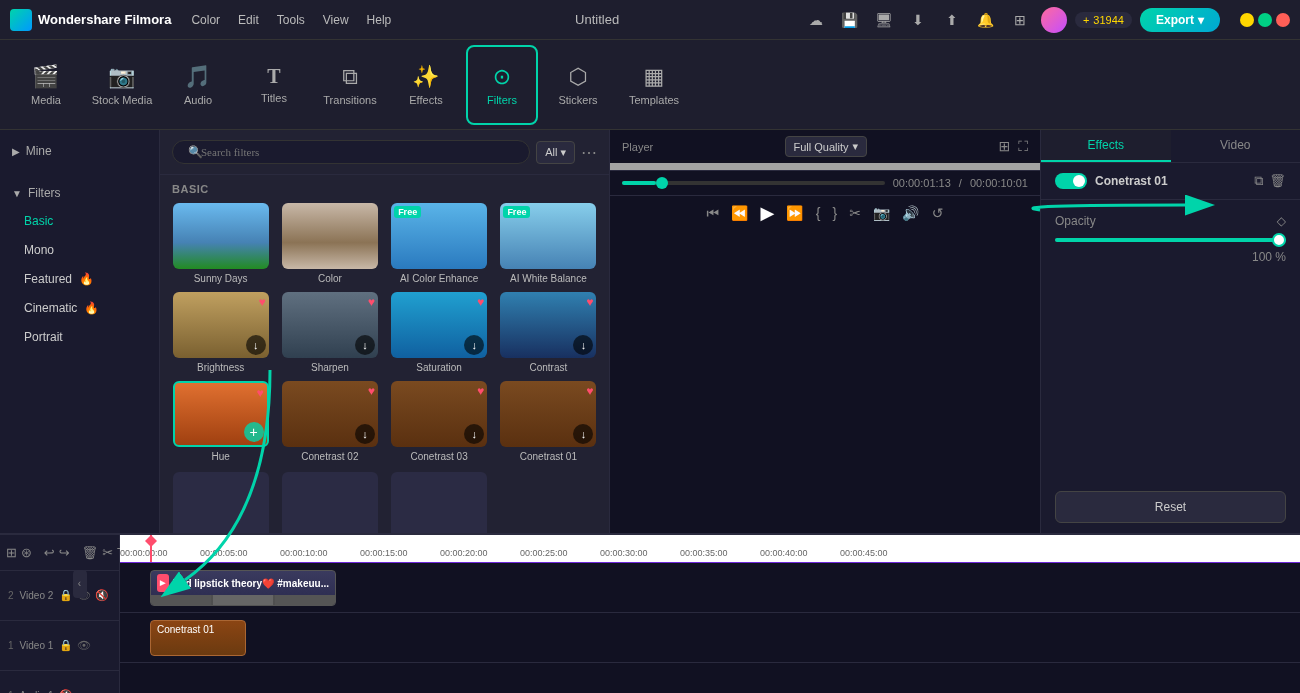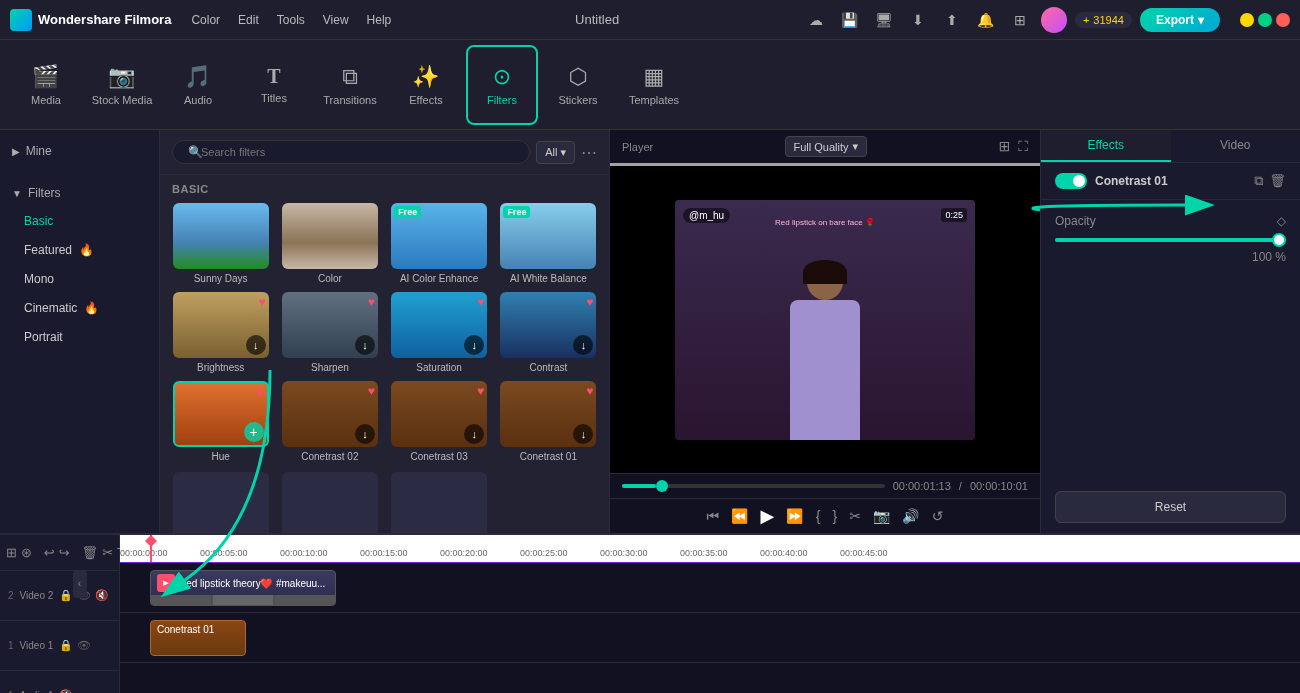--- a/index.html
+++ b/index.html
@@ -39,37 +39,37 @@
     .left-section { padding: 8px 0; }
     .left-section-header { display: flex; align-items: center; padding: 6px 12px; color: #aaa; font-size: 12px; cursor: pointer; }
     .left-section-header .chevron { margin-right: 6px; font-size: 10px; }
     .left-item { padding: 7px 16px; color: #ccc; cursor: pointer; font-size: 12px; border-radius: 4px; margin: 1px 8px; }
     .left-item.active { color: #00d4aa; }
     .left-item .fire { color: #ff6b35; margin-left: 4px; }
 
     
     #filter-panel { width: 450px; background: #222233; border-right: 1px solid #2a2a3e; overflow: hidden; }
     #filter-search { display: flex; align-items: center; padding: 10px 12px; gap: 6px; border-bottom: 1px solid #2a2a3e; }
-    #filter-search input { flex: 1; background: #1a1a2e; border: 1px solid #333; border-radius: 16px; padding: 5px 10px 5px 28px; color: #ccc; font-size: 11px; outline: none; }
+    #filter-search input { flex: 1; background: #1a1a2e; border: 1px solid #333; border-radius: 16px; padding: 5px 10px 5px 28px; color: #ccc; font-size: 11px; outline: none; font-family: Liberation Serif, serif; }
     #filter-search .search-icon { position: absolute; margin-left: 8px; color: #666; font-size: 12px; }
     #filter-search .filter-dropdown { background: #2a2a3e; border: 1px solid #444; border-radius: 4px; padding: 4px 8px; color: #ccc; font-size: 11px; cursor: pointer; }
     #filter-search .more-btn { color: #888; cursor: pointer; font-size: 16px; }
     .section-header { padding: 8px 12px; color: #888; font-size: 11px; font-weight: 600; letter-spacing: 0.5px; }
     .filter-grid { display: grid; grid-template-columns: repeat(4, 1fr); gap: 8px; padding: 0 10px 10px; }
     .filter-item { display: flex; flex-direction: column; align-items: center; gap: 4px; cursor: pointer; }
     .filter-thumb { width: 96px; height: 66px; border-radius: 6px; background: #333; overflow: hidden; position: relative; }
     .filter-thumb .free-badge { position: absolute; top: 3px; left: 3px; background: #00d4aa; border-radius: 3px; padding: 1px 4px; font-size: 9px; color: #fff; font-weight: 600; }
     .filter-thumb .add-btn { position: absolute; bottom: 3px; right: 3px; width: 20px; height: 20px; background: rgba(0,212,170,0.8); border-radius: 50%; display: flex; align-items: center; justify-content: center; font-size: 14px; color: #fff; }
     .filter-thumb .heart { position: absolute; top: 3px; right: 3px; color: #ff4d6d; font-size: 12px; }
     .filter-thumb .dl-btn { position: absolute; bottom: 3px; right: 3px; width: 20px; height: 20px; background: rgba(0,0,0,0.6); border-radius: 50%; display: flex; align-items: center; justify-content: center; font-size: 11px; color: #fff; }
     .filter-name { font-size: 10px; color: #bbb; text-align: center; }
 
     
     #preview-area { flex: 1; background: #111122; display: flex; flex-direction: column; }
-    #preview-header { display: flex; align-items: center; justify-content: space-between; padding: 6px 12px; border-bottom: 3px solid #a3a3a3; }
+    #preview-header { display: flex; align-items: center; justify-content: space-between; padding: 6px 12px; border-bottom: 7px solid #a3a3a3; }
     #preview-header .player-label { color: #888; font-size: 11px; }
     #preview-header .quality-selector { background: #2a2a3e; border: 1px solid #444; border-radius: 4px; padding: 3px 8px; color: #ccc; font-size: 11px; cursor: pointer; display: flex; align-items: center; gap: 4px; }
     #preview-header .view-icons { display: flex; gap: 8px; }
     #preview-header .view-icon { color: #888; cursor: pointer; font-size: 14px; }
     #preview-video { flex: 1; display: flex; align-items: center; justify-content: center; background: #000; position: relative; }
     #preview-video .video-placeholder { width: 300px; height: 240px; background: #111; border-radius: 4px; overflow: hidden; position: relative; }
     #preview-video .video-username { color: #fff; font-size: 10px; background: rgba(0,0,0,0.5); padding: 2px 6px; border-radius: 10px; position: absolute; top: 8px; left: 8px; }
     #preview-video .video-time { position: absolute; top: 8px; right: 8px; background: rgba(0,0,0,0.5); color: #fff; font-size: 9px; padding: 2px 4px; border-radius: 3px; }
     #preview-controls { padding: 6px 12px; display: flex; align-items: center; gap: 8px; border-top: 1px solid #2a2a3e; }
     #preview-controls .progress-bar { flex: 1; height: 4px; background: #333; border-radius: 2px; position: relative; }
@@ -111,21 +111,21 @@
     .track-icons { display: flex; gap: 4px; color: #666; font-size: 11px; }
     .track-num { color: #666; font-size: 10px; }
     #timeline-right { flex: 1; overflow: hidden; position: relative; }
     #timeline-ruler { height: 28px; background: #ffffff; border-bottom: 1px solid #6d28d9; display: flex; align-items: flex-end; padding: 0 0 4px 0; overflow: hidden; position: relative; }
     .ruler-mark { position: absolute; bottom: 4px; font-size: 9px; color: #666; }
     #playhead { position: absolute; top: 0; left: 30px; width: 2px; background: #ff4d6d; height: 100%; z-index: 10; }
     #playhead::before { content: ''; position: absolute; top: 0; left: -5px; width: 12px; height: 12px; background: #ff4d6d; clip-path: polygon(50% 0%, 100% 50%, 50% 100%, 0% 50%); }
     #timeline-tracks { display: flex; flex-direction: column; position: relative; }
     .timeline-track { height: 50px; border-bottom: 1px solid #2a2a3e; position: relative; }
     .track-clip { position: absolute; height: 36px; top: 7px; border-radius: 4px; overflow: hidden; }
-    .track-clip.video-clip { background: linear-gradient(180deg, #3a3a5e 0%, #2a2a4e 100%); border: 1px solid #555; }
+    .track-clip.video-clip { background: linear-gradient(180deg, #3a3a5e 0%, #2a2a4e 100%); border: 1px solid #555; font-weight: bold; }
     .track-clip.effect-clip { background: linear-gradient(180deg, #8b4513 0%, #6b3a10 100%); border: 1px solid #aa6633; }
     .clip-label { padding: 3px 6px; font-size: 10px; color: #fff; white-space: nowrap; overflow: hidden; text-overflow: ellipsis; display: flex; align-items: center; gap: 4px; }
     .clip-thumbnail { width: 100%; height: 60%; background: linear-gradient(90deg, #444 0%, #555 50%, #444 100%); display: flex; gap: 2px; }
     .clip-frame { flex: 1; background: #3a3a3a; height: 100%; }
     .clip-icon { width: 18px; height: 18px; background: #ff4d6d; border-radius: 3px; display: flex; align-items: center; justify-content: center; font-size: 8px; color: #fff; }
 
     
     #arrow-overlay { position: absolute; top: 0; left: 0; pointer-events: none; z-index: 100; }
 
     
@@ -231,25 +231,25 @@
       </div>
       <div class="left-section">
         <div class="left-section-header">
           <span class="chevron">▼</span>
           <span>Filters</span>
         </div>
         <div class="left-item active">
           <span>Basic</span>
         </div>
         <div class="left-item">
+          <span>Mono</span>
+        </div>
+        <div class="left-item">
           <span>Featured</span>
           <span class="fire">🔥</span>
-        </div>
-        <div class="left-item">
-          <span>Mono</span>
         </div>
         <div class="left-item">
           <span>Cinematic</span>
           <span class="fire">🔥</span>
         </div>
         <div class="left-item">
           <span>Portrait</span>
         </div>
       </div>
       <div id="collapse-btn" style="position:relative; right:auto; transform:none; margin: 8px auto; display:flex; align-items:center; justify-content:center; width:14px; height:28px; background:#2a2a3e; border-radius:4px; cursor:pointer; color:#888; font-size:10px;">‹</div>
@@ -368,36 +368,20 @@
     <div id="preview-area">
       <div id="preview-header">
         <span class="player-label">Player</span>
         <div class="quality-selector">
           <span>Full Quality</span>
           <span>▾</span>
         </div>
         <div class="view-icons">
           <span class="view-icon">⊞</span>
           <span class="view-icon">⛶</span>
-        </div>
-      </div>
-      <div id="preview-video">
-        <div class="video-placeholder">
-          <div style="width:100%;height:100%;background:linear-gradient(180deg,#3a2a4e 0%,#2a1530 100%);position:relative;overflow:hidden;">
-            <span class="video-username">@m_hu</span>
-            <span class="video-time">0:25</span>
-            <div style="position:absolute;top:18px;left:50%;transform:translateX(-50%);color:#ffb8d4;font-size:8px;text-align:center;width:90%;">Red lipstick on bare face 🌹</div>
-
-            <div style="position:absolute;bottom:0;left:50%;transform:translateX(-50%);width:90px;">
-              <div style="width:36px;height:36px;background:#8B6347;border-radius:50%;margin:0 auto;position:relative;">
-                <div style="position:absolute;top:-4px;left:-4px;right:-4px;height:24px;background:#1a0a08;border-radius:50% 50% 0 0;"></div>
-              </div>
-              <div style="width:70px;height:140px;background:#a090d0;border-radius:8px 8px 0 0;margin:0 auto;"></div>
-            </div>
-          </div>
         </div>
       </div>
       <div id="preview-controls">
         <div class="progress-bar">
           <div class="progress-fill"></div>
           <div class="progress-thumb"></div>
         </div>
         <span class="time-display">00:00:01:13</span>
         <span class="time-display">/</span>
         <span class="time-display">00:00:10:01</span>

